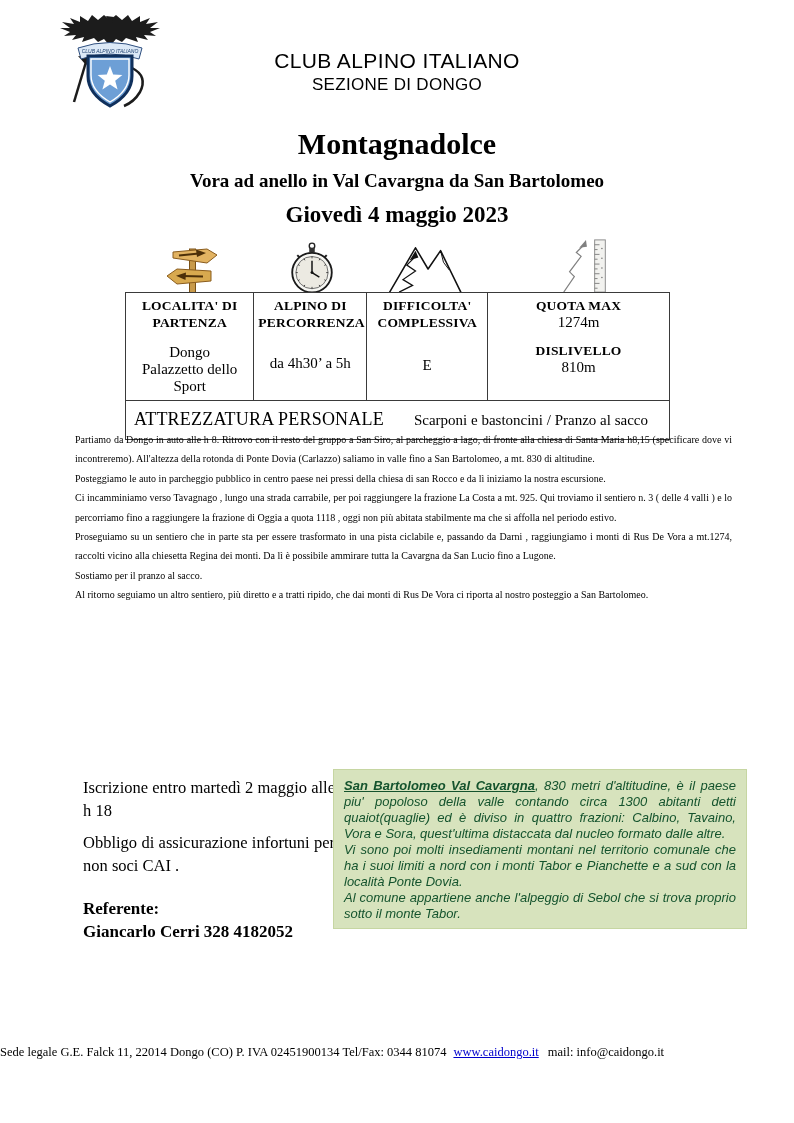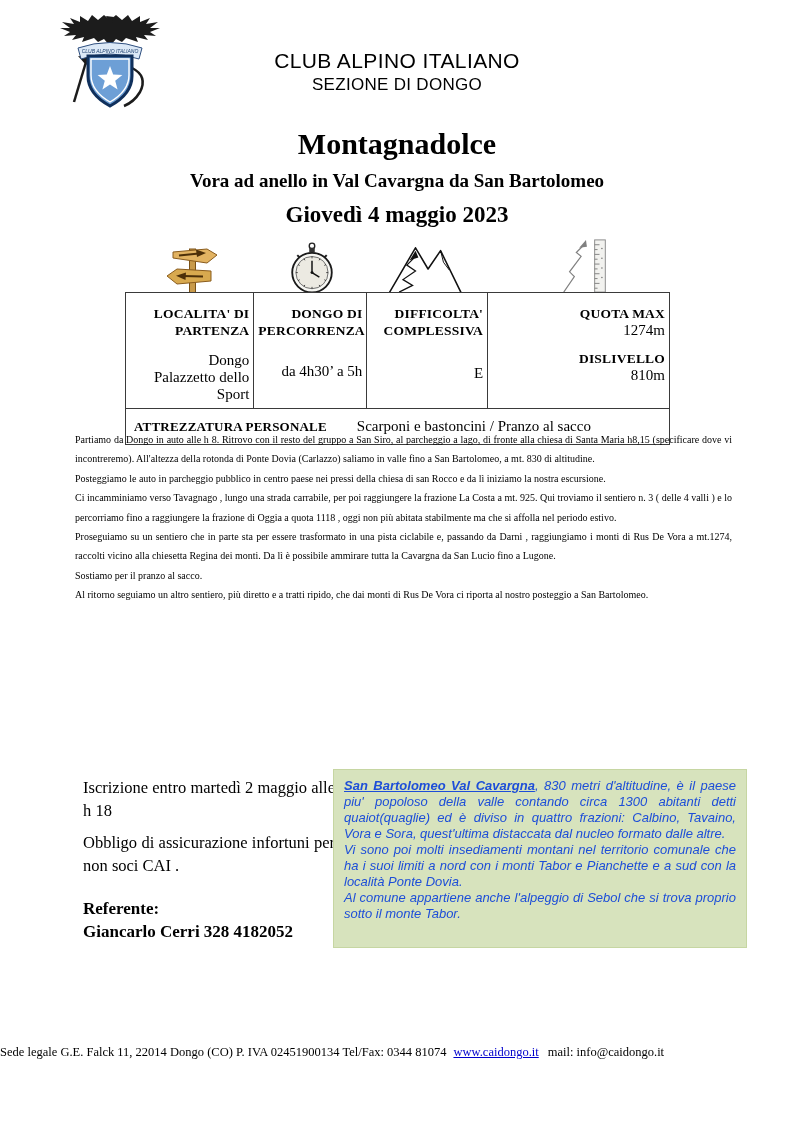--- a/index.html
+++ b/index.html
@@ -24,48 +24,48 @@
   
   .icon{position:absolute;}
   .icon-signpost{left:163px;top:241px;width:58px;height:58px;}
   .icon-stopwatch{left:289px;top:241px;width:46px;height:54px;}
   .icon-mountain{left:385px;top:242px;width:88px;height:54px;}
   .icon-ruler{left:557px;top:237px;width:56px;height:58px;}
 
   
   .info-table{position:absolute;left:125px;top:292px;width:545px;
               border-collapse:collapse;table-layout:fixed;background:#fff;}
-  .info-table td{border:1px solid #3a3a3a;vertical-align:top;text-align:right;
-                 padding:12px 4px 5px;}
+  .info-table td{border:1px solid #3a3a3a;vertical-align:top;text-align:center;
+                 padding:4px 4px 5px;}
   .info-table tr.main-row td{height:84px;}
   .c1{width:23.5%;} .c2{width:20.5%;} .c3{width:22%;} .c4{width:34%;}
   .th{font-weight:bold;font-size:13.5px;line-height:17px;white-space:pre-line;letter-spacing:0.2px;}
   .tv{font-size:15px;line-height:17px;white-space:pre-line;}
   .mt13{margin-top:13px;} .mt24{margin-top:24px;} .mt26{margin-top:26px;} .mt11{margin-top:11px;}
   .equip-row td{text-align:left;padding:8px 8px 9px;}
-  .equip-label{font-weight:bold;font-size:13px;margin-right:30px;letter-spacing:0.2px;margin-top:8px;}
+  .equip-label{font-weight:normal;font-size:18px;margin-right:30px;letter-spacing:0.2px;margin-top:8px;}
   .equip-text{font-size:15px;}
 
   
   .body-text{position:absolute;left:75px;top:430px;width:657px;
              font-size:10px;line-height:19.4px;text-align:justify;}
   .body-text p{margin:0;}
 
   
   .reg{position:absolute;left:75px;top:776px;width:252px;
        font-size:16.5px;line-height:23px;text-align:justify;margin-left:8px;}
   .reg p{margin:0 0 9px 0;}
   .reg .referent{margin-top:20px;font-weight:bold;font-size:17px;
                  white-space:pre-line;text-align:left;}
 
   
   .green-box{position:absolute;left:333px;top:769px;width:392px;
-             padding:8px 10px 25px;background:#d7e3bd;border:1px solid #c6d6a2;
+             padding:8px 10px 6px;background:#d7e3bd;border:1px solid #c6d6a2;
              font-family:"Liberation Sans",sans-serif;font-style:italic;
-             font-size:13px;line-height:16px;color:#1d4ed8;text-align:justify;}
+             font-size:13px;line-height:16px;color:#14532d;text-align:justify;}
   .green-box p{margin:0;}
   .lead-title{font-weight:bold;text-decoration:underline;}
 
   
   .footer{position:absolute;left:0;top:1044px;width:100%;text-align:left;
           font-size:12.5px;line-height:16px;}
   .footer a{color:#0000cc;text-decoration:underline;margin:0 9px 0 7px;}
 </style>
 </head>
 <body>
@@ -148,21 +148,21 @@
   <table class="info-table">
     <tbody>
         <tr class="main-row">
       <td class="c1">
         <div class="th">LOCALITA' DI
 PARTENZA</div>
         <div class="tv mt13">Dongo
 Palazzetto dello Sport</div>
       </td>
       <td class="c2">
-        <div class="th">DONGO DI
+        <div class="th">ALPINO DI
 PERCORRENZA</div>
         <div class="tv mt24">da 4h30’ a 5h</div>
       </td>
       <td class="c3">
         <div class="th">DIFFICOLTA'
 COMPLESSIVA</div>
         <div class="tv mt26">E</div>
       </td>
       <td class="c4">
         <div class="th">QUOTA MAX</div>

